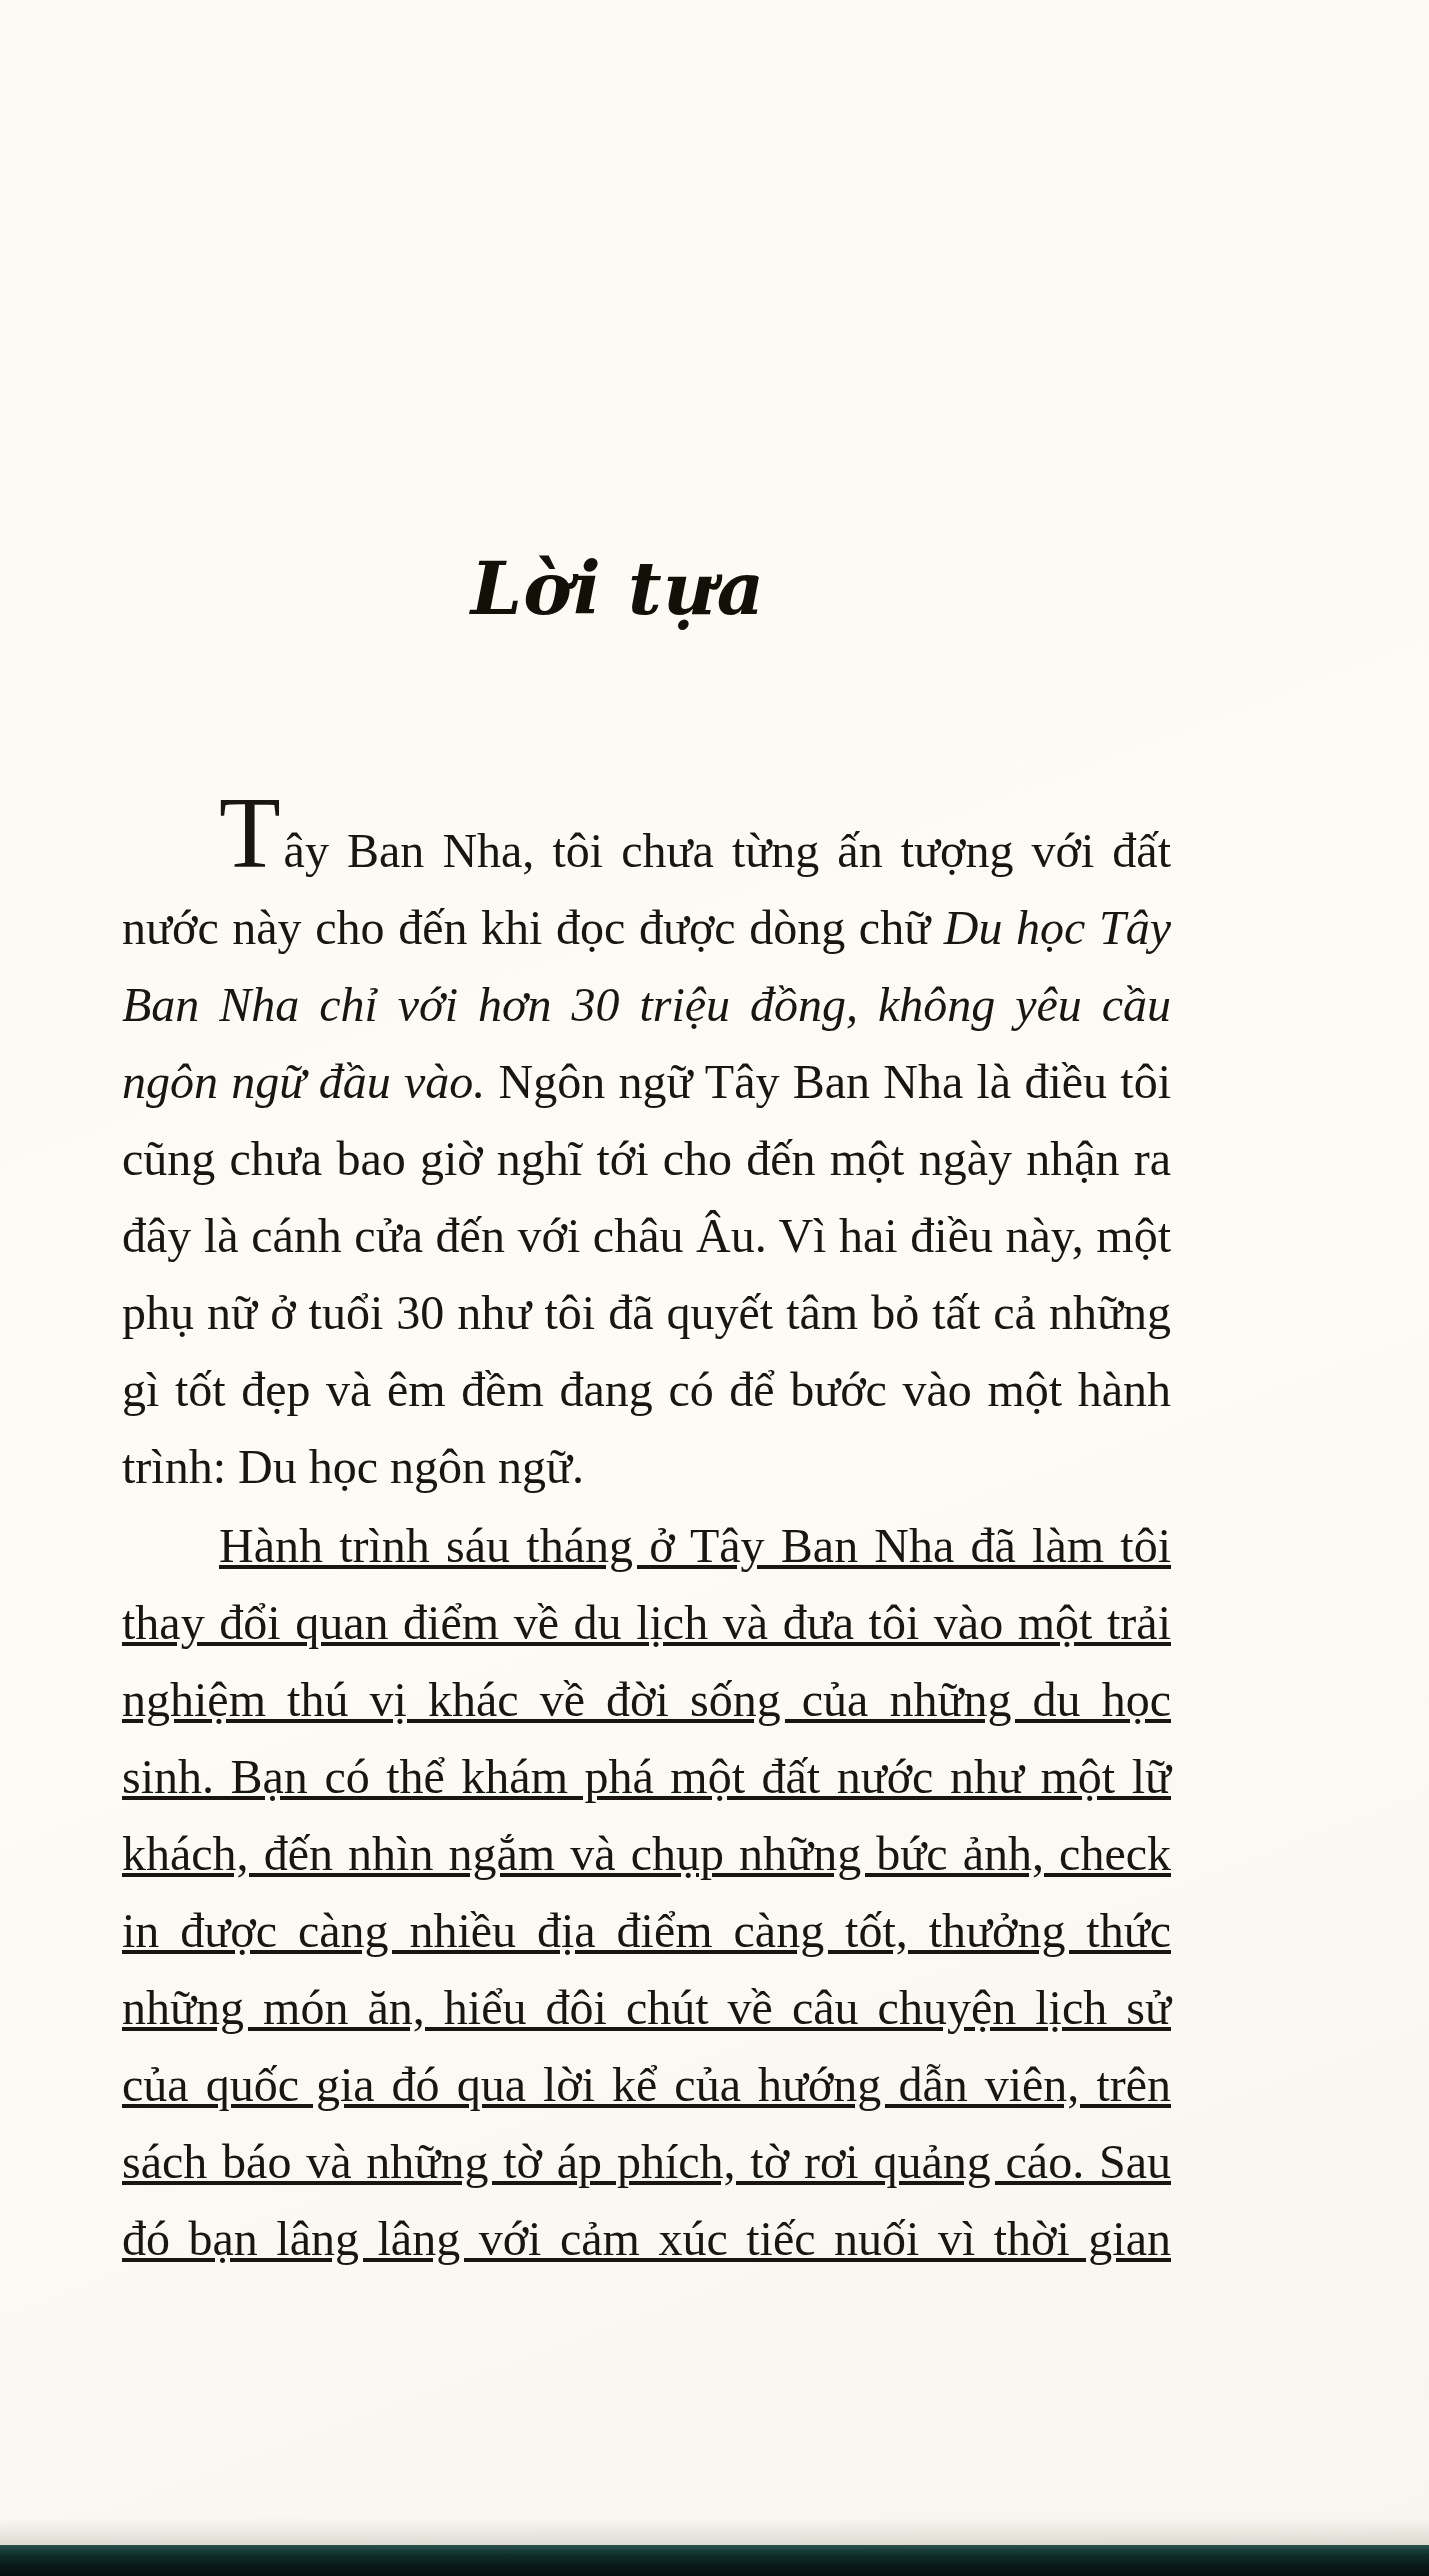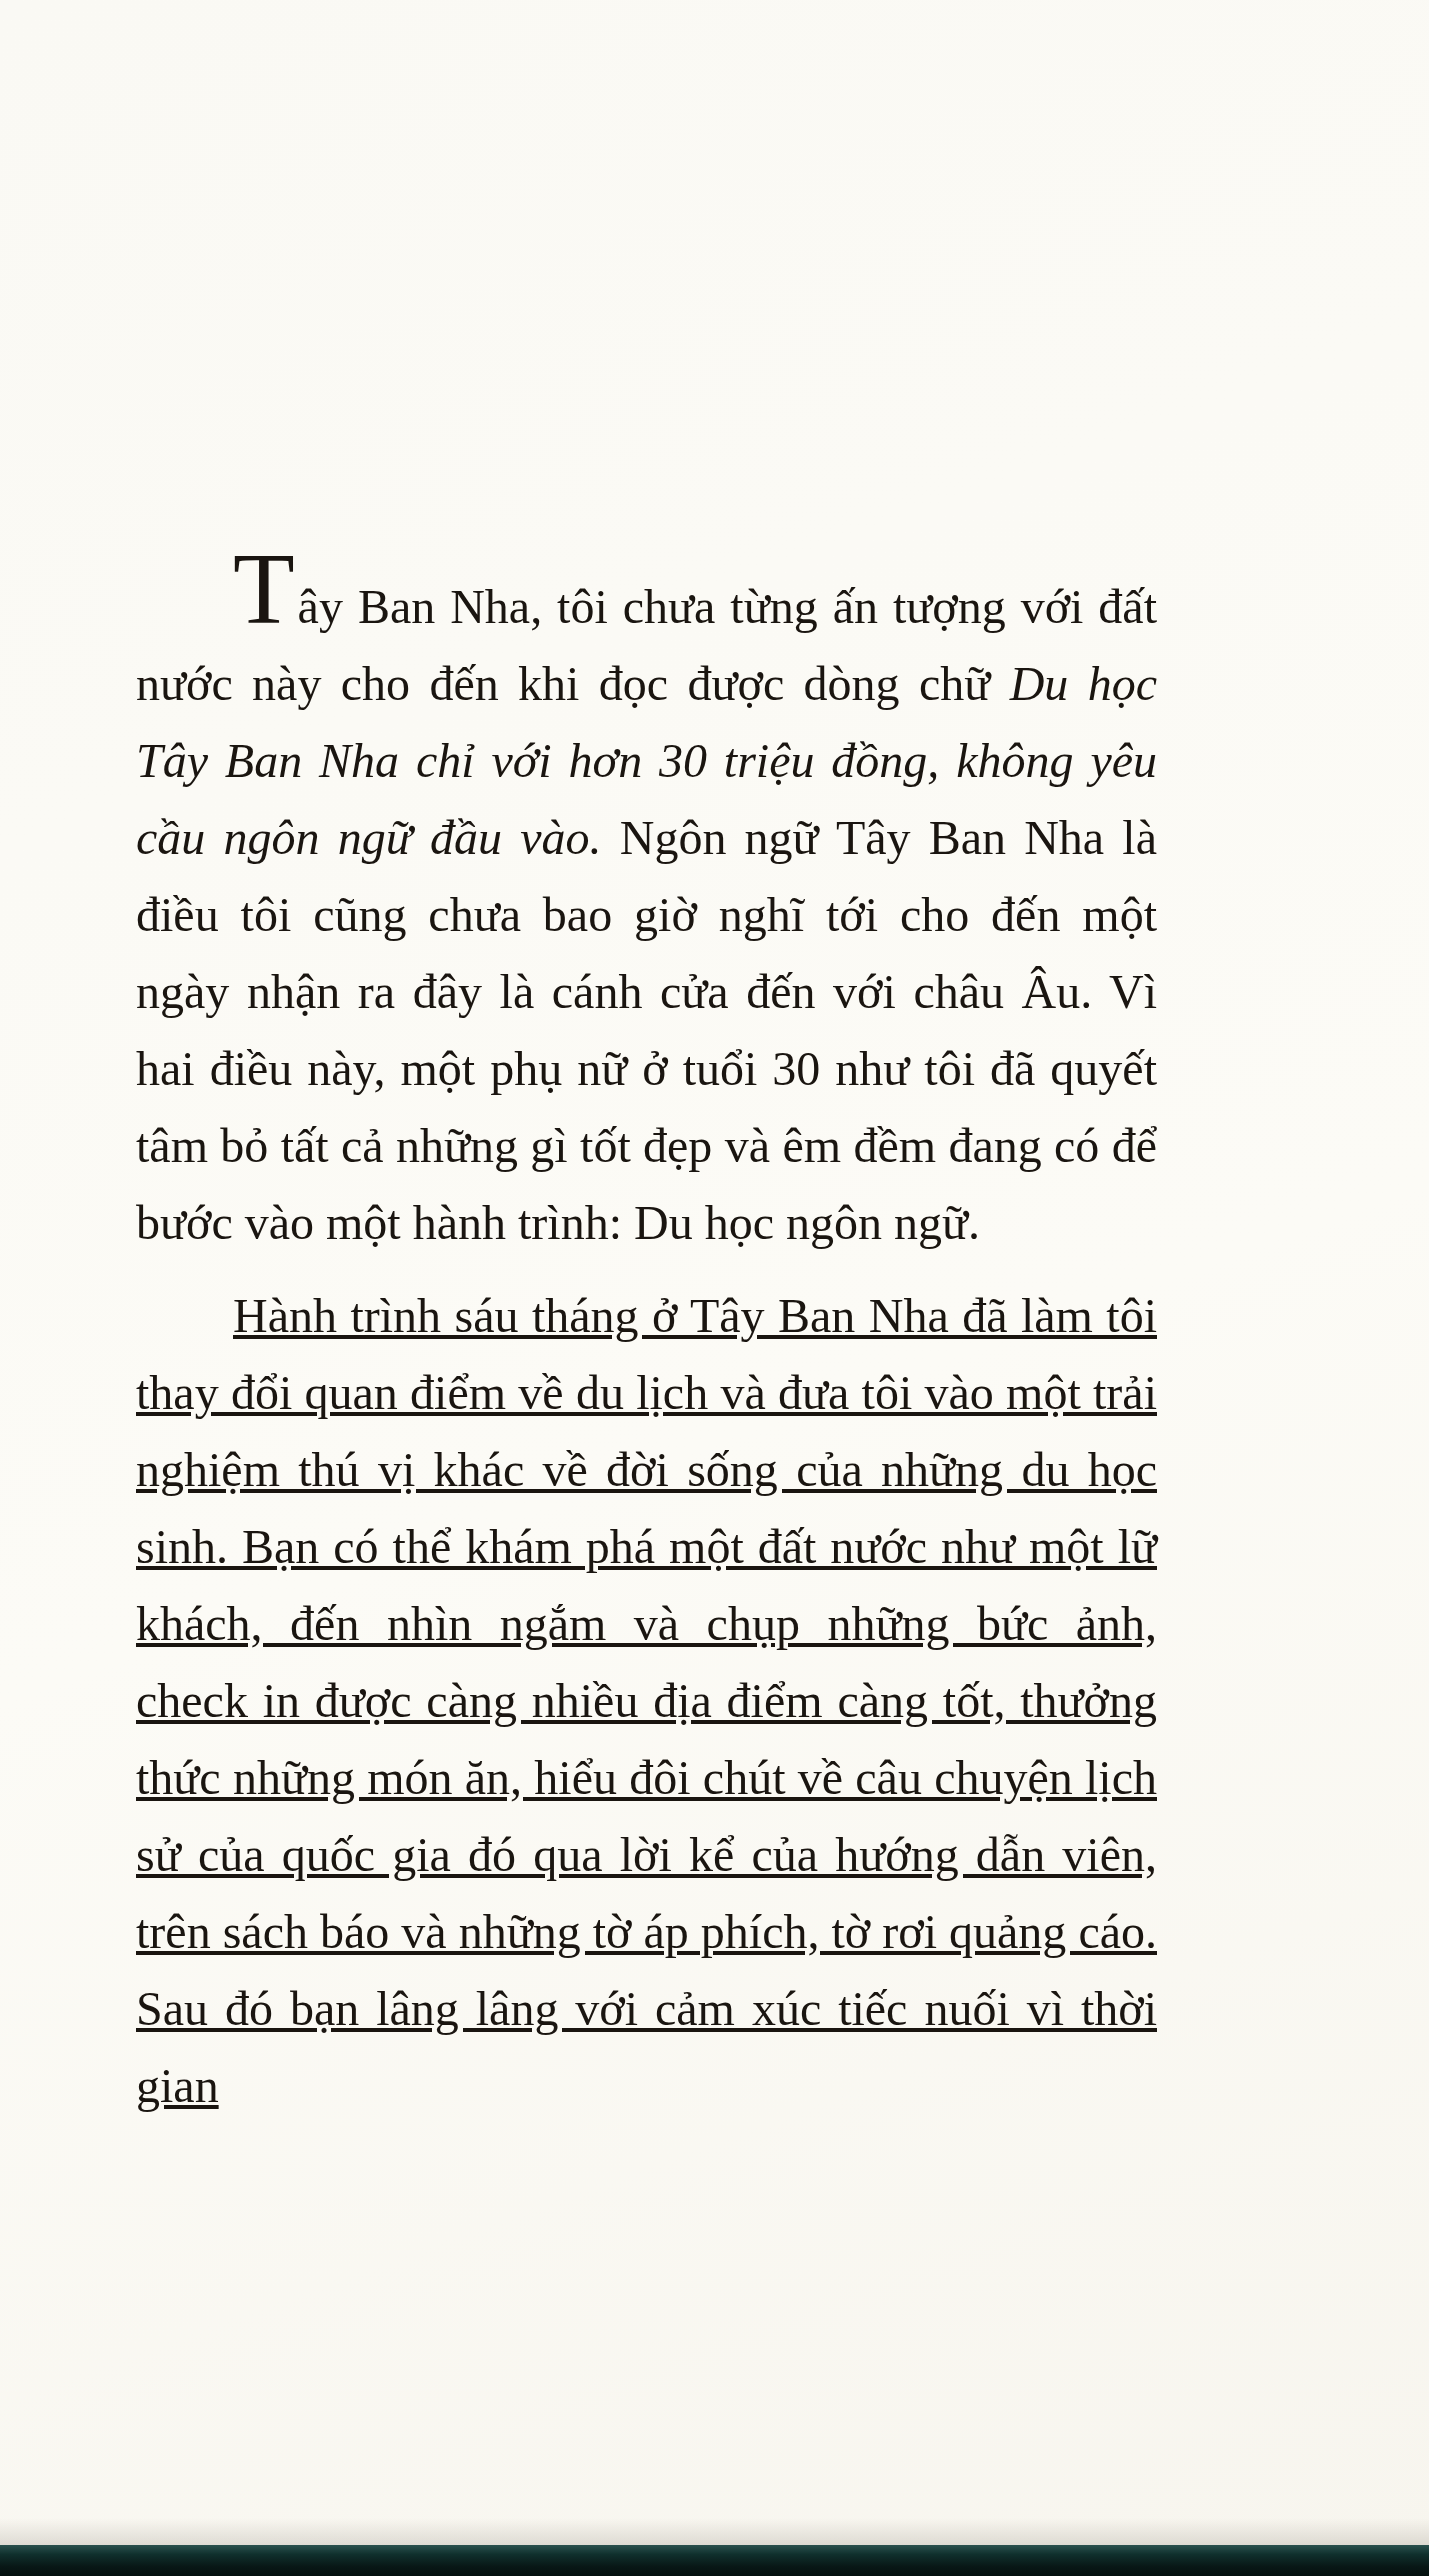--- a/index.html
+++ b/index.html
@@ -32,21 +32,21 @@
     margin: 0 57px 187px 0;
     color: #131008;
   }
   .bodytext {
     font-size: 48px;
     line-height: 77px;
     text-align: justify;
     color: #1a1510;
   }
   .bodytext p {
-    margin: 16px;
+    margin: 2px;
     text-indent: 97px;
   }
   .bodytext p.justify-last {
     text-align-last: justify;
     text-decoration: underline;
   }
   .bodytext .italic {
     font-style: italic;
   }
   .dropcap {
@@ -71,20 +71,21 @@
     bottom: 0;
     height: 31px;
     background: linear-gradient(to bottom, #2a514e 0%, #10302d 30%, #081716 70%, #04100f 100%);
   }
 </style>
 </head>
 <body>
 
 <div class="page">
   <div class="content">
+    <h1 class="title">Lời tựa</h1>
     <div class="bodytext">
         <p><span class="dropcap">T</span><span>ây Ban Nha, tôi chưa từng ấn tượng với đất nước này cho đến khi đọc được dòng chữ </span><span class="italic">Du học Tây Ban Nha chỉ với hơn 30 triệu đồng, không yêu cầu ngôn ngữ đầu vào.</span><span> Ngôn ngữ Tây Ban Nha là điều tôi cũng chưa bao giờ nghĩ tới cho đến một ngày nhận ra đây là cánh cửa đến với châu Âu. Vì hai điều này, một phụ nữ ở tuổi 30 như tôi đã quyết tâm bỏ tất cả những gì tốt đẹp và êm đềm đang có để bước vào một hành trình: Du học ngôn ngữ.</span></p>
         <p class="justify-last"><span>Hành trình sáu tháng ở Tây Ban Nha đã làm tôi thay đổi quan điểm về du lịch và đưa tôi vào một trải nghiệm thú vị khác về đời sống của những du học sinh. Bạn có thể khám phá một đất nước như một lữ khách, đến nhìn ngắm và chụp những bức ảnh, check in được càng nhiều địa điểm càng tốt, thưởng thức những món ăn, hiểu đôi chút về câu chuyện lịch sử của quốc gia đó qua lời kể của hướng dẫn viên, trên sách báo và những tờ áp phích, tờ rơi quảng cáo. Sau đó bạn lâng lâng với cảm xúc tiếc nuối vì thời gian</span></p>
       </div>
   </div>
   <div class="edge-shadow"></div>
   <div class="edge-strip"></div>
 </div>
 
 

